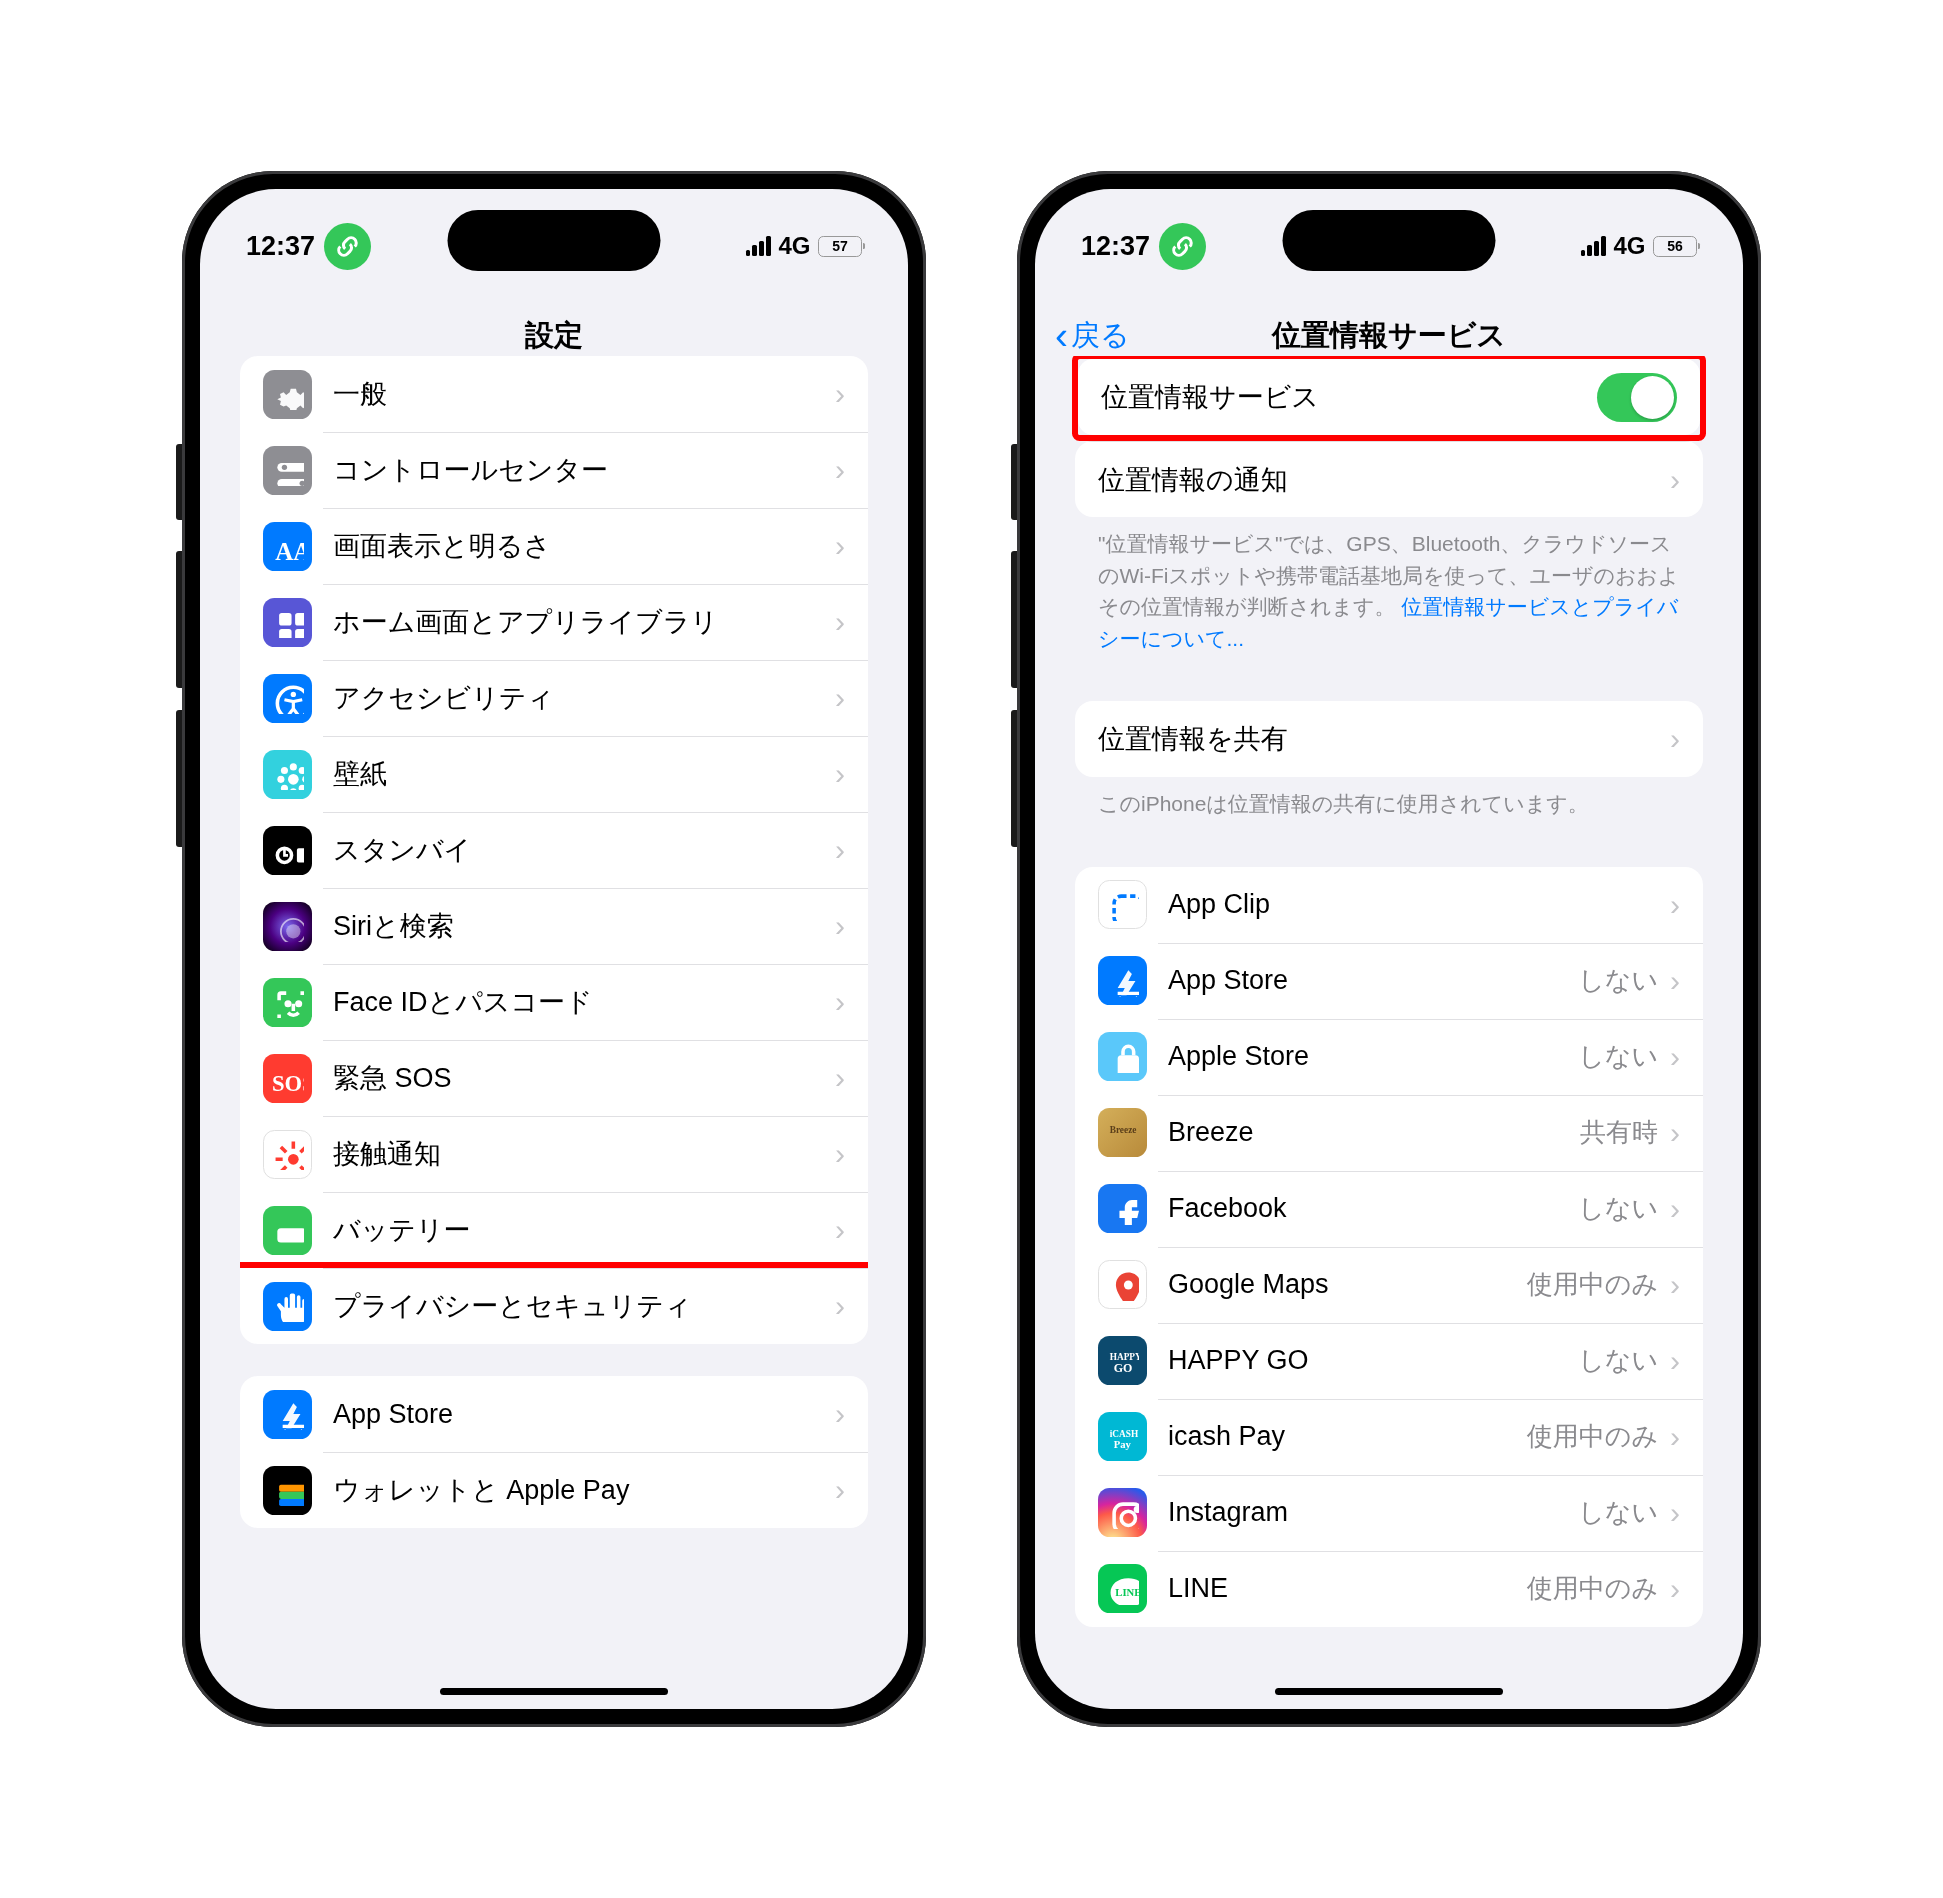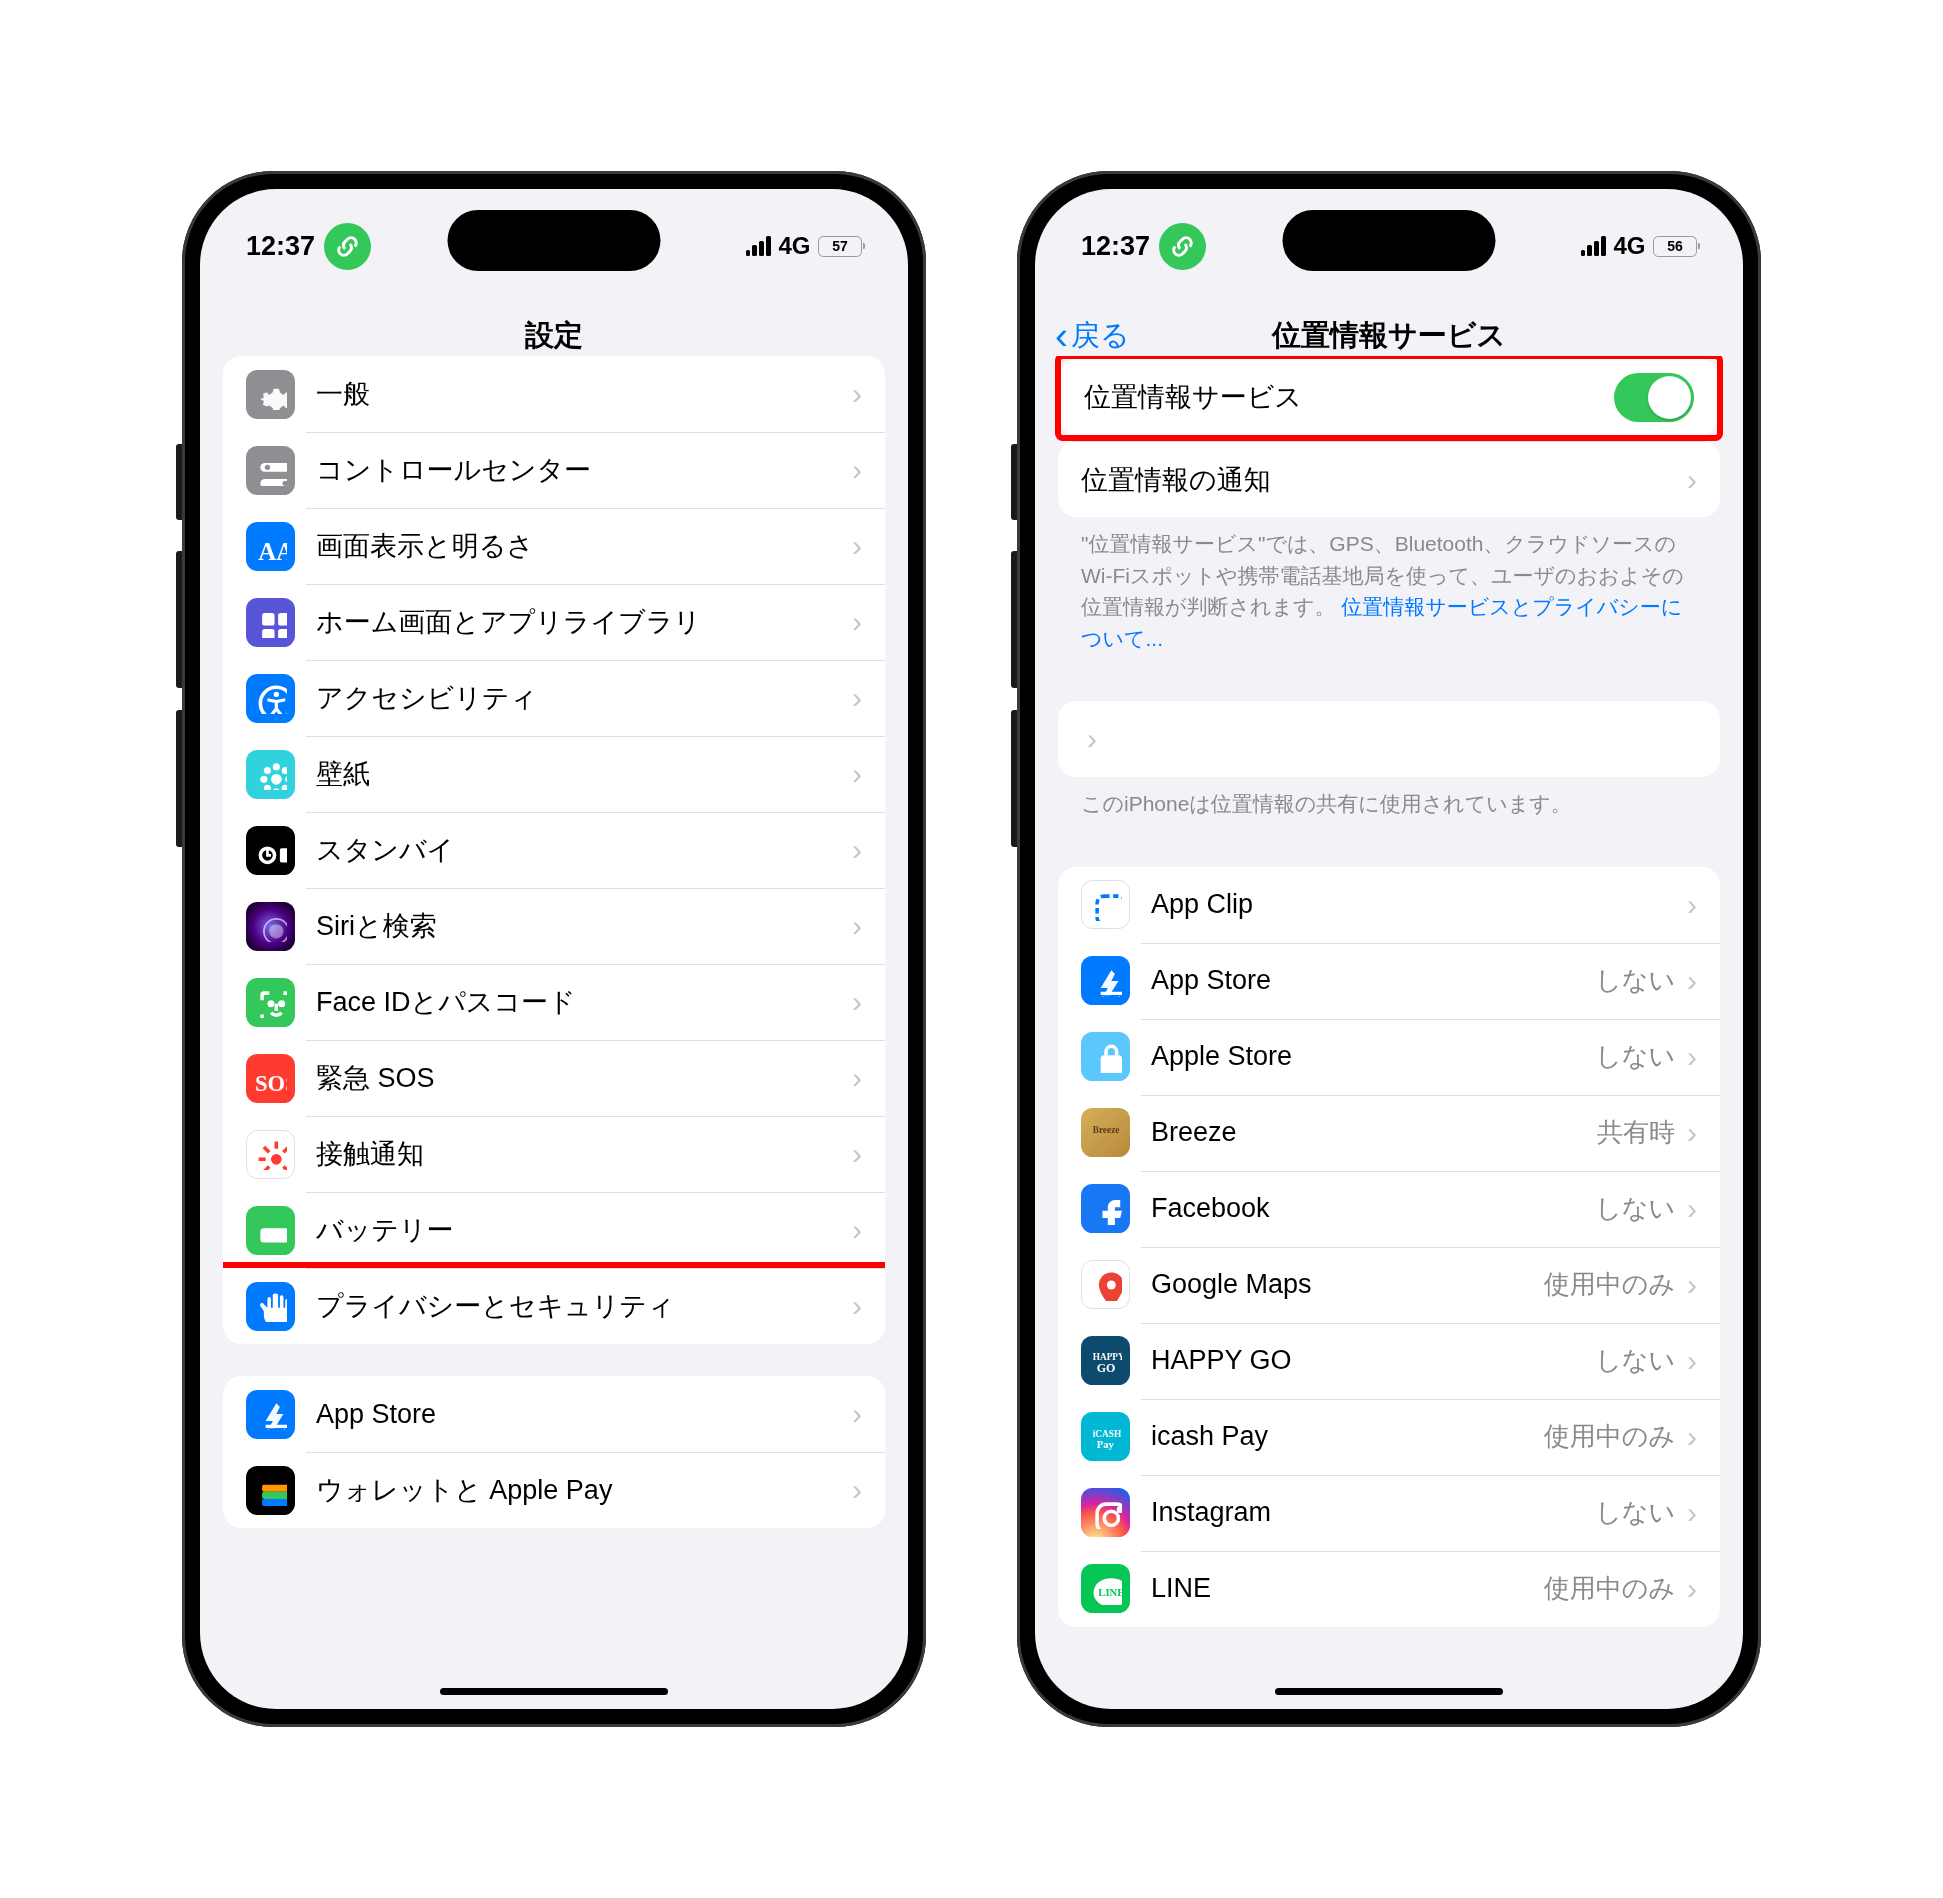--- a/index.html
+++ b/index.html
@@ -138,21 +138,21 @@
     left: 20px;
     color: #007aff;
     font-size: 29px;
     display: flex;
     align-items: center;
     gap: 3px;
     font-weight: 400;
   }
   .back-btn .chev { font-size: 39px; line-height: 0.6; font-weight: 500; }
   .content {
-    padding: 0 23px;
+    padding: 0 40px;
     position: absolute;
     top: 167px;
     bottom: 0;
     left: 0; right: 0;
     overflow: hidden;
   }
   .group {
     background: #fff;
     border-radius: 18px;
     margin-bottom: 32px;
@@ -559,20 +559,21 @@
           <span class="chevron">›</span>
         </div>
       </div>
 
       <div class="footer-text">
         <span>"位置情報サービス"では、GPS、Bluetooth、クラウドソースのWi-Fiスポットや携帯電話基地局を使って、ユーザのおおよその位置情報が判断されます。 </span><a href="#">位置情報サービスとプライバシーについて...</a>
       </div>
 
       <div class="group">
         <div class="row no-icon">
+          <span class="row-label">位置情報を共有</span>
           <span class="chevron">›</span>
         </div>
       </div>
 
       <div class="footer-text">このiPhoneは位置情報の共有に使用されています。</div>
 
       <div class="group" id="p2apps">
           <div class="row">
             <span class="app-icon ic-white">
               <svg viewBox="0 0 24 24">

